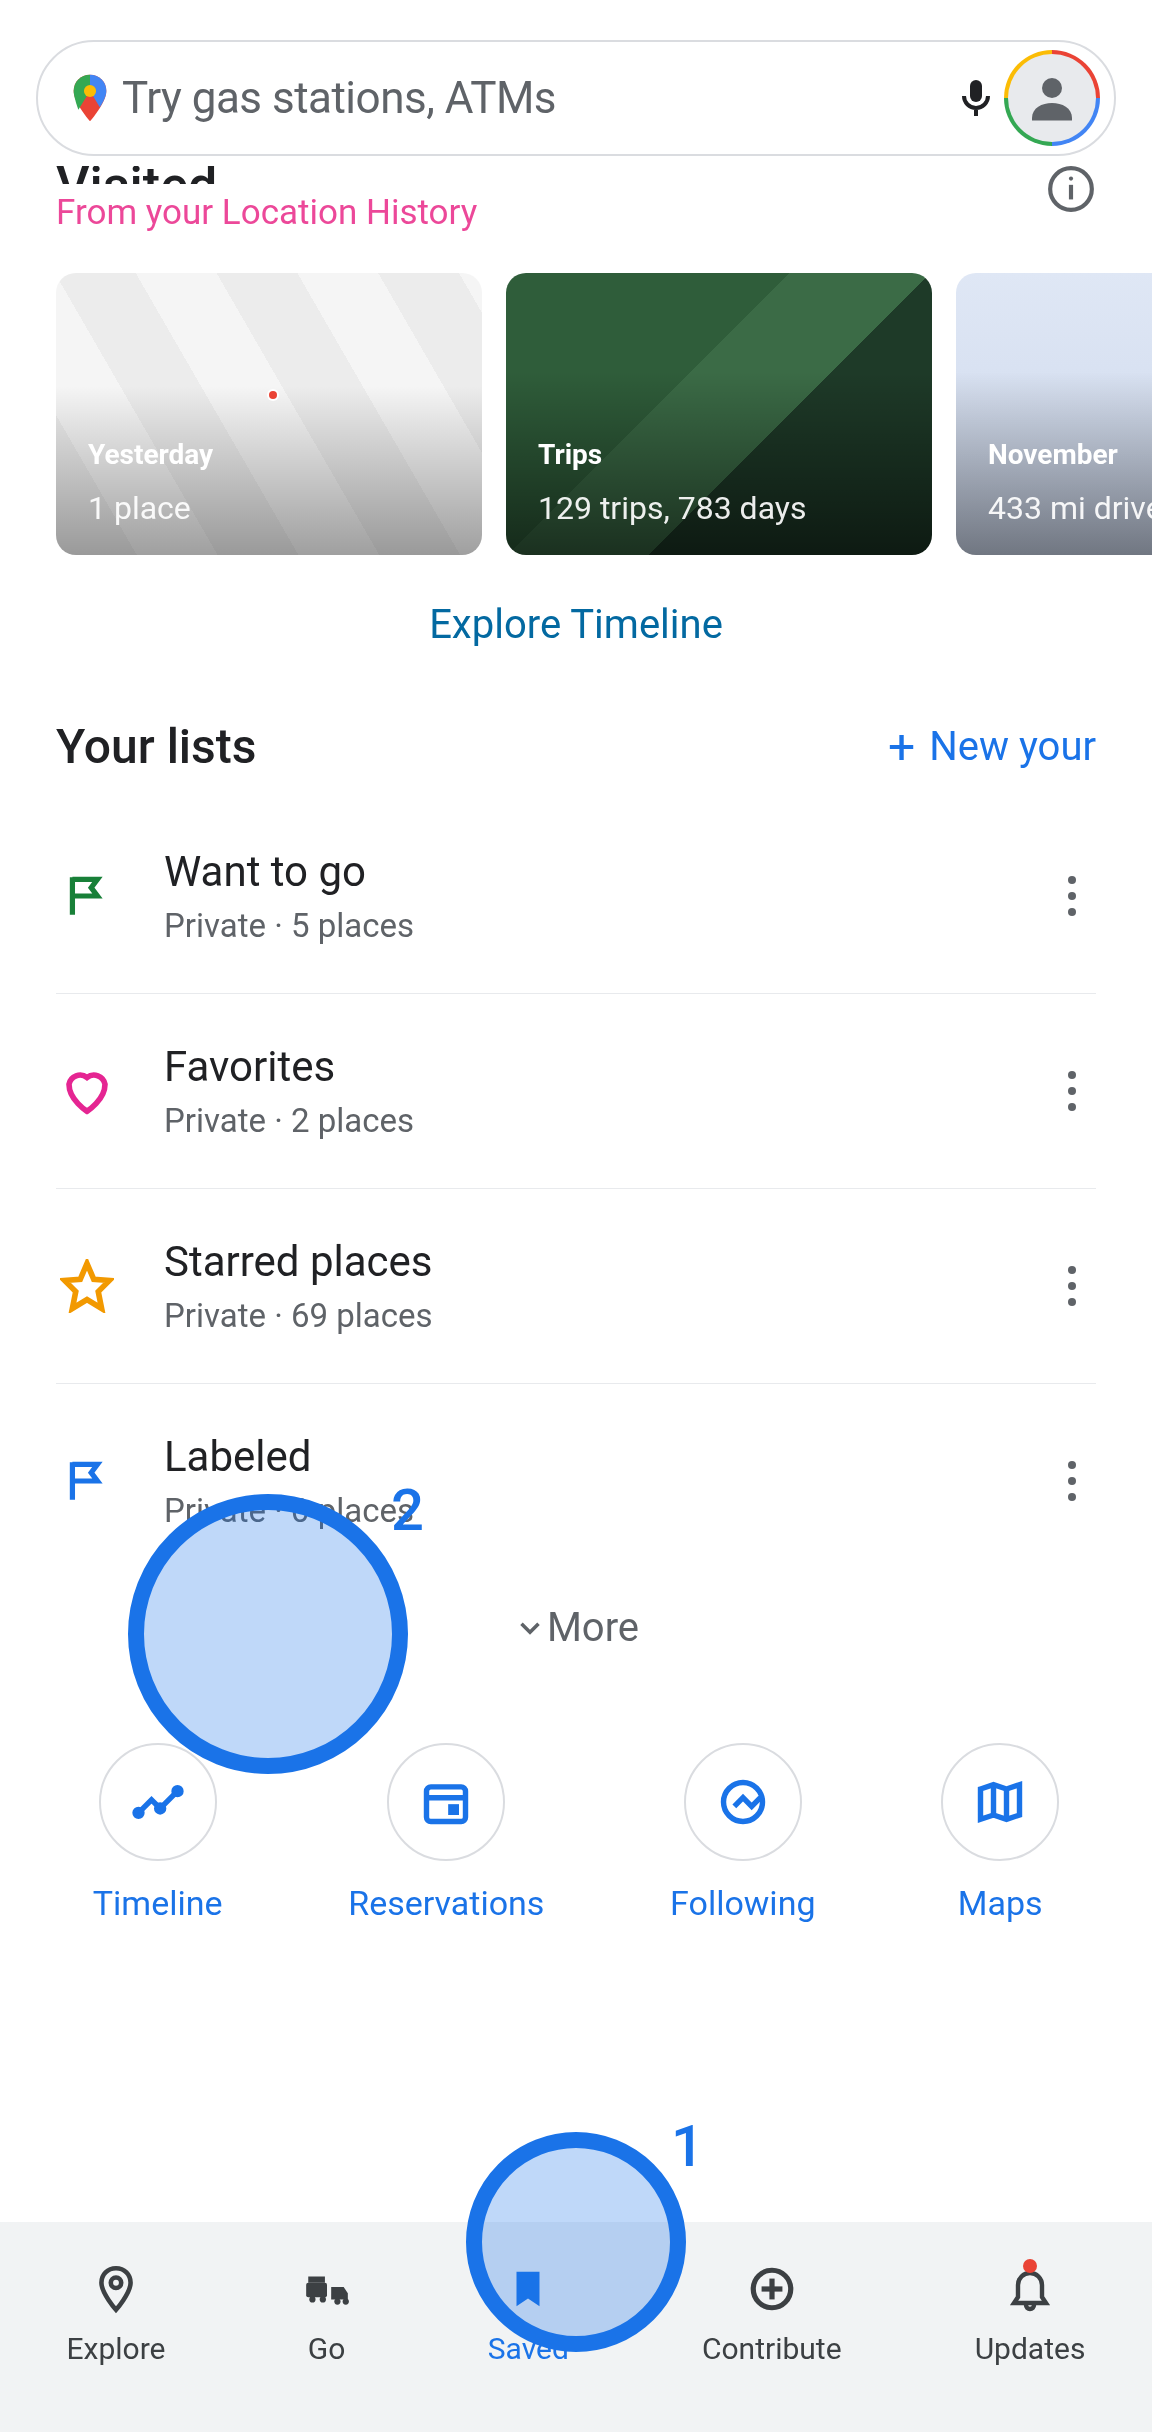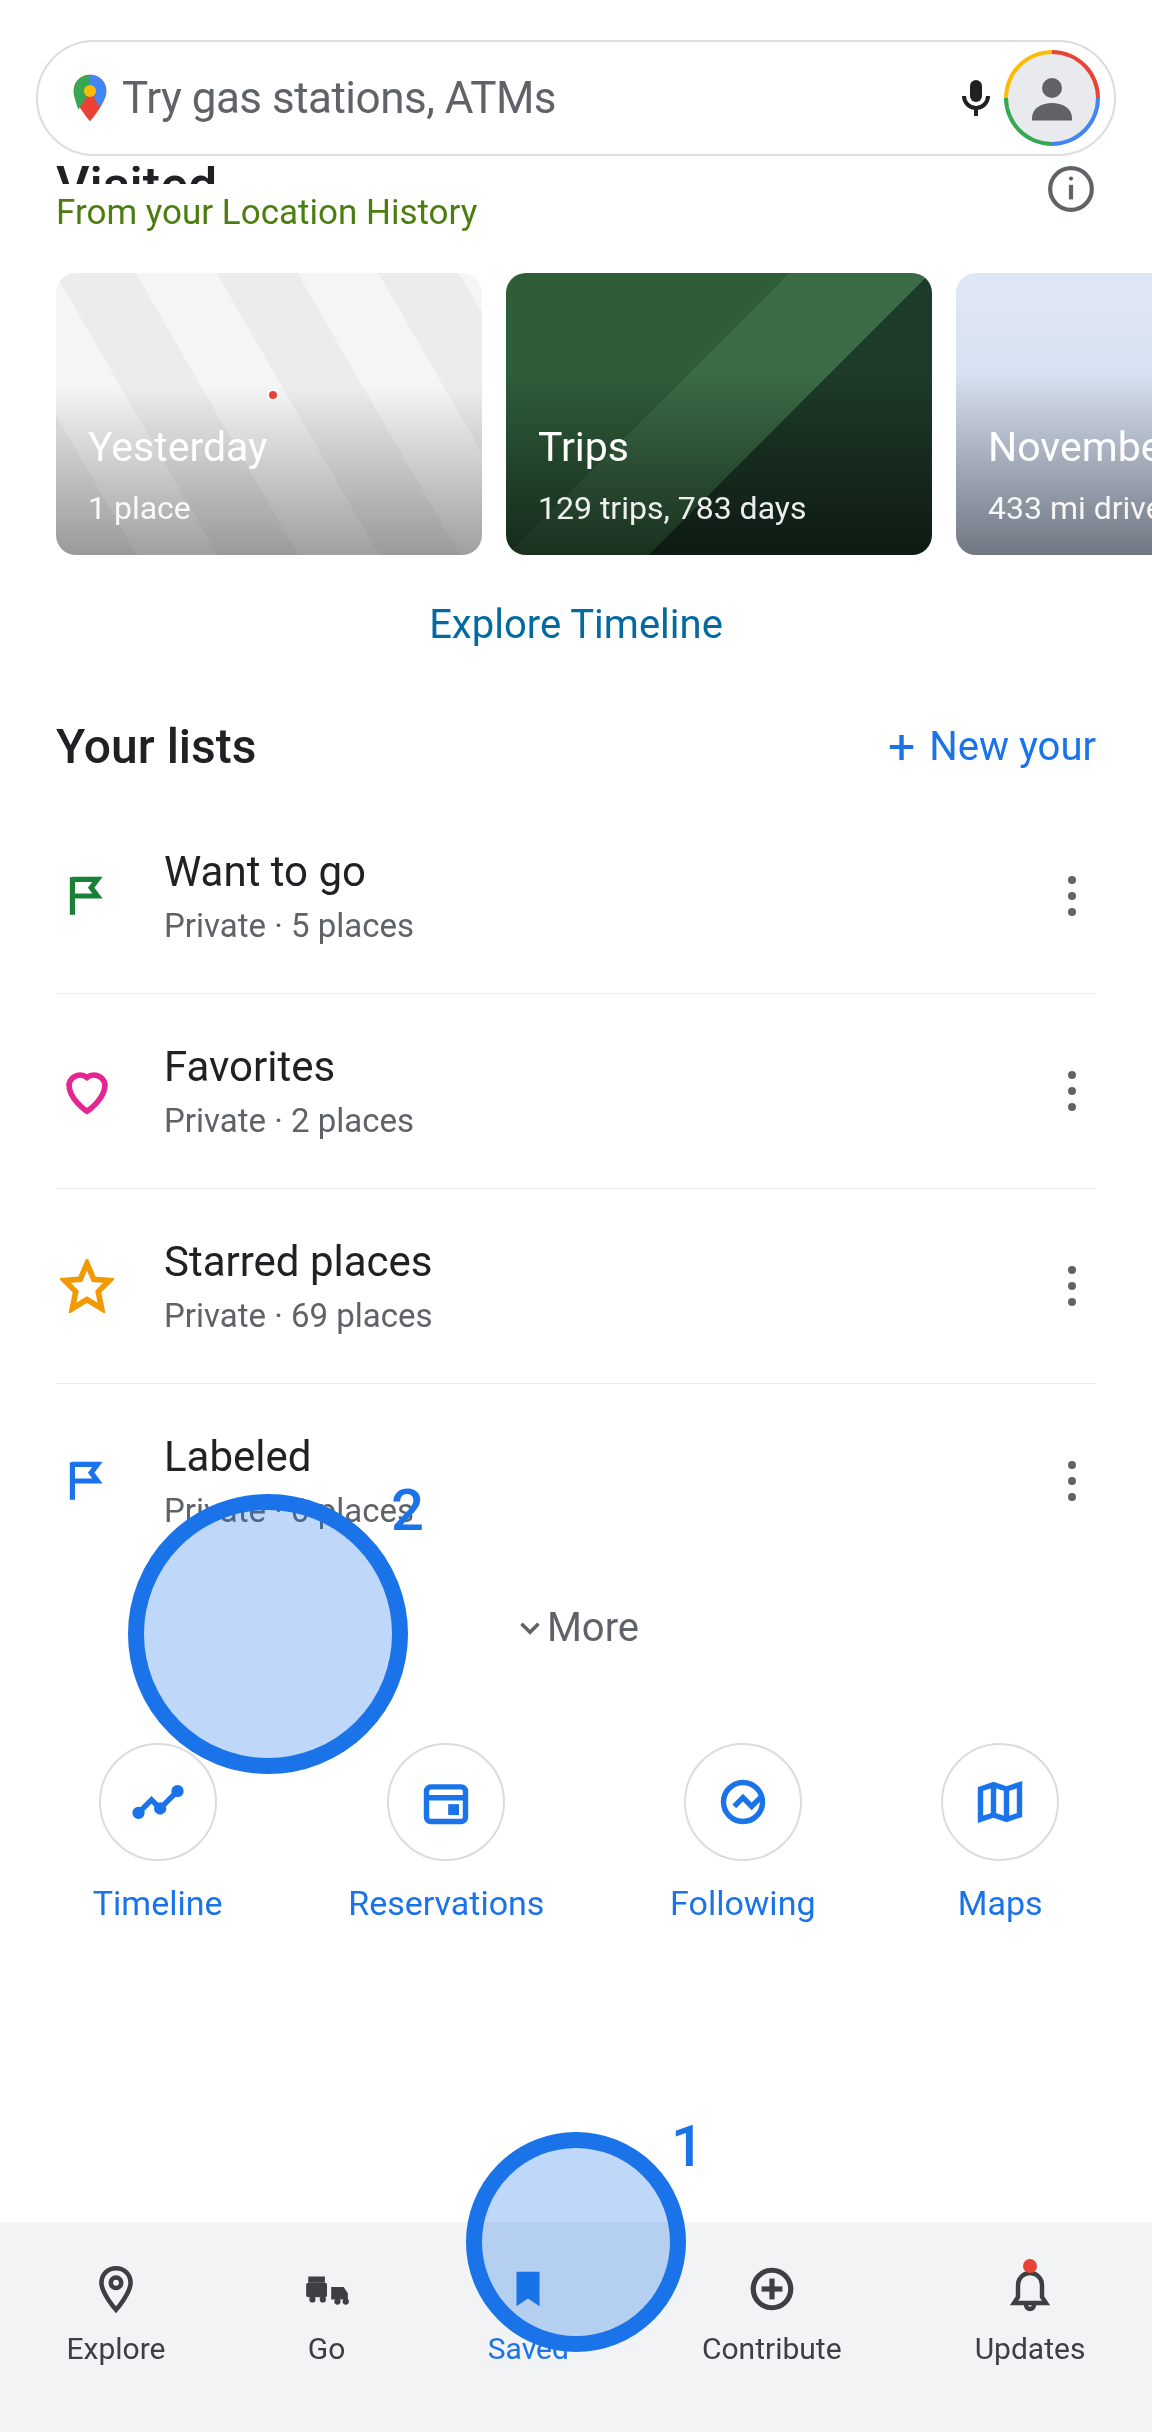--- a/index.html
+++ b/index.html
@@ -12,27 +12,27 @@
   .maps-pin { width: 56px; height: 56px; flex: none; }
   .search-input-area { flex: 1; font-size: 44px; color: #5f6368; letter-spacing: -0.5px; }
   .mic-icon { width: 48px; height: 48px; flex: none; }
   .avatar-ring { width: 96px; height: 96px; border-radius: 50%; flex: none; position: relative; background: conic-gradient(#ea4335 0 90deg, #4285f4 90deg 180deg, #34a853 180deg 270deg, #fbbc05 270deg 360deg); padding: 4px; }
   .avatar-inner { width: 100%; height: 100%; border-radius: 50%; background: #e8eaed; display:flex; align-items:center; justify-content:center; }
   .avatar-inner svg { width: 60px; height: 60px; }
 
   
   .visited-head { padding: 0 56px; position: relative; }
   .visited-title-cut { font-size: 52px; font-weight: 500; color: #202124; line-height: 40px; margin-top:-18px; overflow:hidden; height:18px;}
-  .visited-sub { font-size: 35px; color: #4d7c0f; margin-top: 8px; }
+  .visited-sub { font-size: 35px; color: #ec4899; margin-top: 8px; }
   .info-icon { position: absolute; right: 56px; top: -2px; width: 50px; height: 50px; }
 
   
   .cards-row { display: flex; gap: 24px; padding: 40px 0 0 56px; overflow: hidden; }
   .tl-card { width: 426px; height: 282px; border-radius: 20px; position: relative; flex: none; overflow:hidden; display:flex; flex-direction:column; justify-content:flex-end; padding: 28px 32px; }
-  .tl-card .title { font-size: 41px; color: #fff; font-weight: 400; margin-top: 28px; }
+  .tl-card .title { font-size: 28px; color: #fff; font-weight: 700; margin-top: 28px; }
   .tl-card .sub { font-size: 32px; color: rgba(255,255,255,.92); margin-top: 18px; }
   .card-yesterday { background: linear-gradient(180deg, rgba(0,0,0,0) 40%, rgba(0,0,0,.35) 100%), repeating-linear-gradient(60deg, #ececec 0 70px, #f5f5f5 70px 140px); }
   .card-yesterday::after{content:"";position:absolute;left:50%;top:42%;width:8px;height:8px;border-radius:50%;background:#ea4335;box-shadow:0 0 0 2px #fff;}
   .card-trips { background: linear-gradient(180deg, rgba(0,0,0,0) 35%, rgba(0,0,0,.55) 100%), linear-gradient(135deg,#2f5d3a 0 40%, #3b6b46 40% 60%, #1e3a28 60% 100%); }
   .card-nov { background: linear-gradient(180deg, rgba(0,0,0,0) 35%, rgba(0,0,0,.45) 100%), linear-gradient(180deg,#dfe7f5,#cdd8ec); position:relative;}
 
   .explore-link { text-align:center; font-size: 40px; color:#0369a1; padding: 46px 0 28px 0; }
 
   
   .lists-head { display:flex; justify-content:space-between; align-items:center; padding: 42px 56px 24px 56px; }

